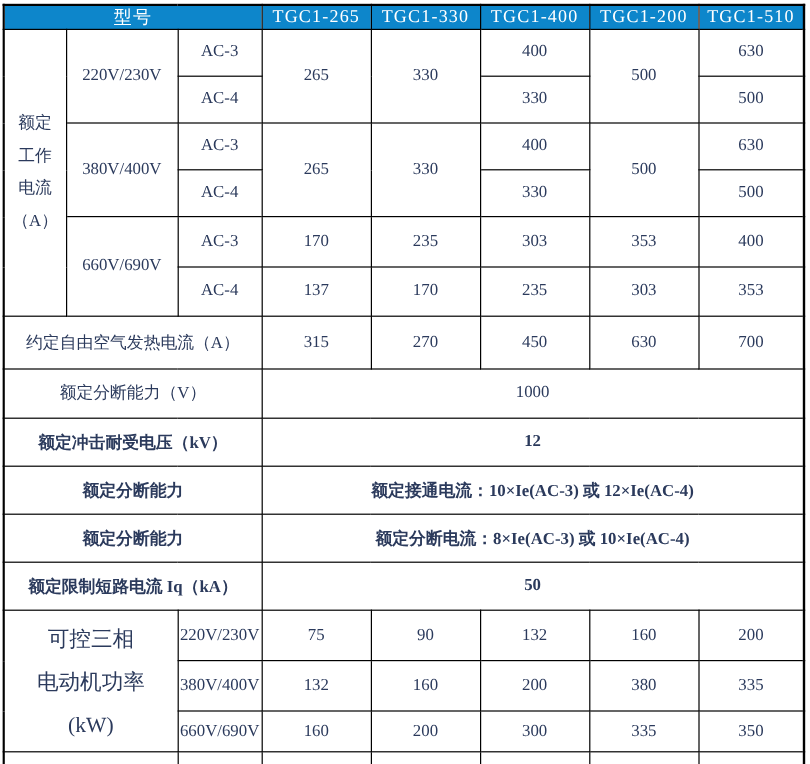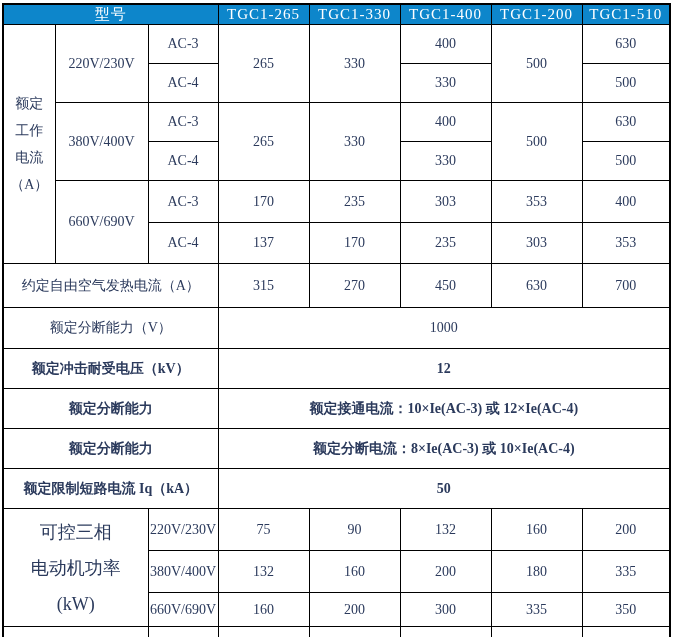--- a/index.html
+++ b/index.html
@@ -158,21 +158,21 @@
     <td>90</td>
     <td>132</td>
     <td>160</td>
     <td>200</td>
   </tr>
   <tr class="r42">
     <td>380V/400V</td>
     <td>132</td>
     <td>160</td>
     <td>200</td>
-    <td>180</td>
+    <td>380</td>
     <td>335</td>
   </tr>
   <tr class="r34">
     <td>660V/690V</td>
     <td>160</td>
     <td>200</td>
     <td>300</td>
     <td>335</td>
     <td>350</td>
   </tr>

